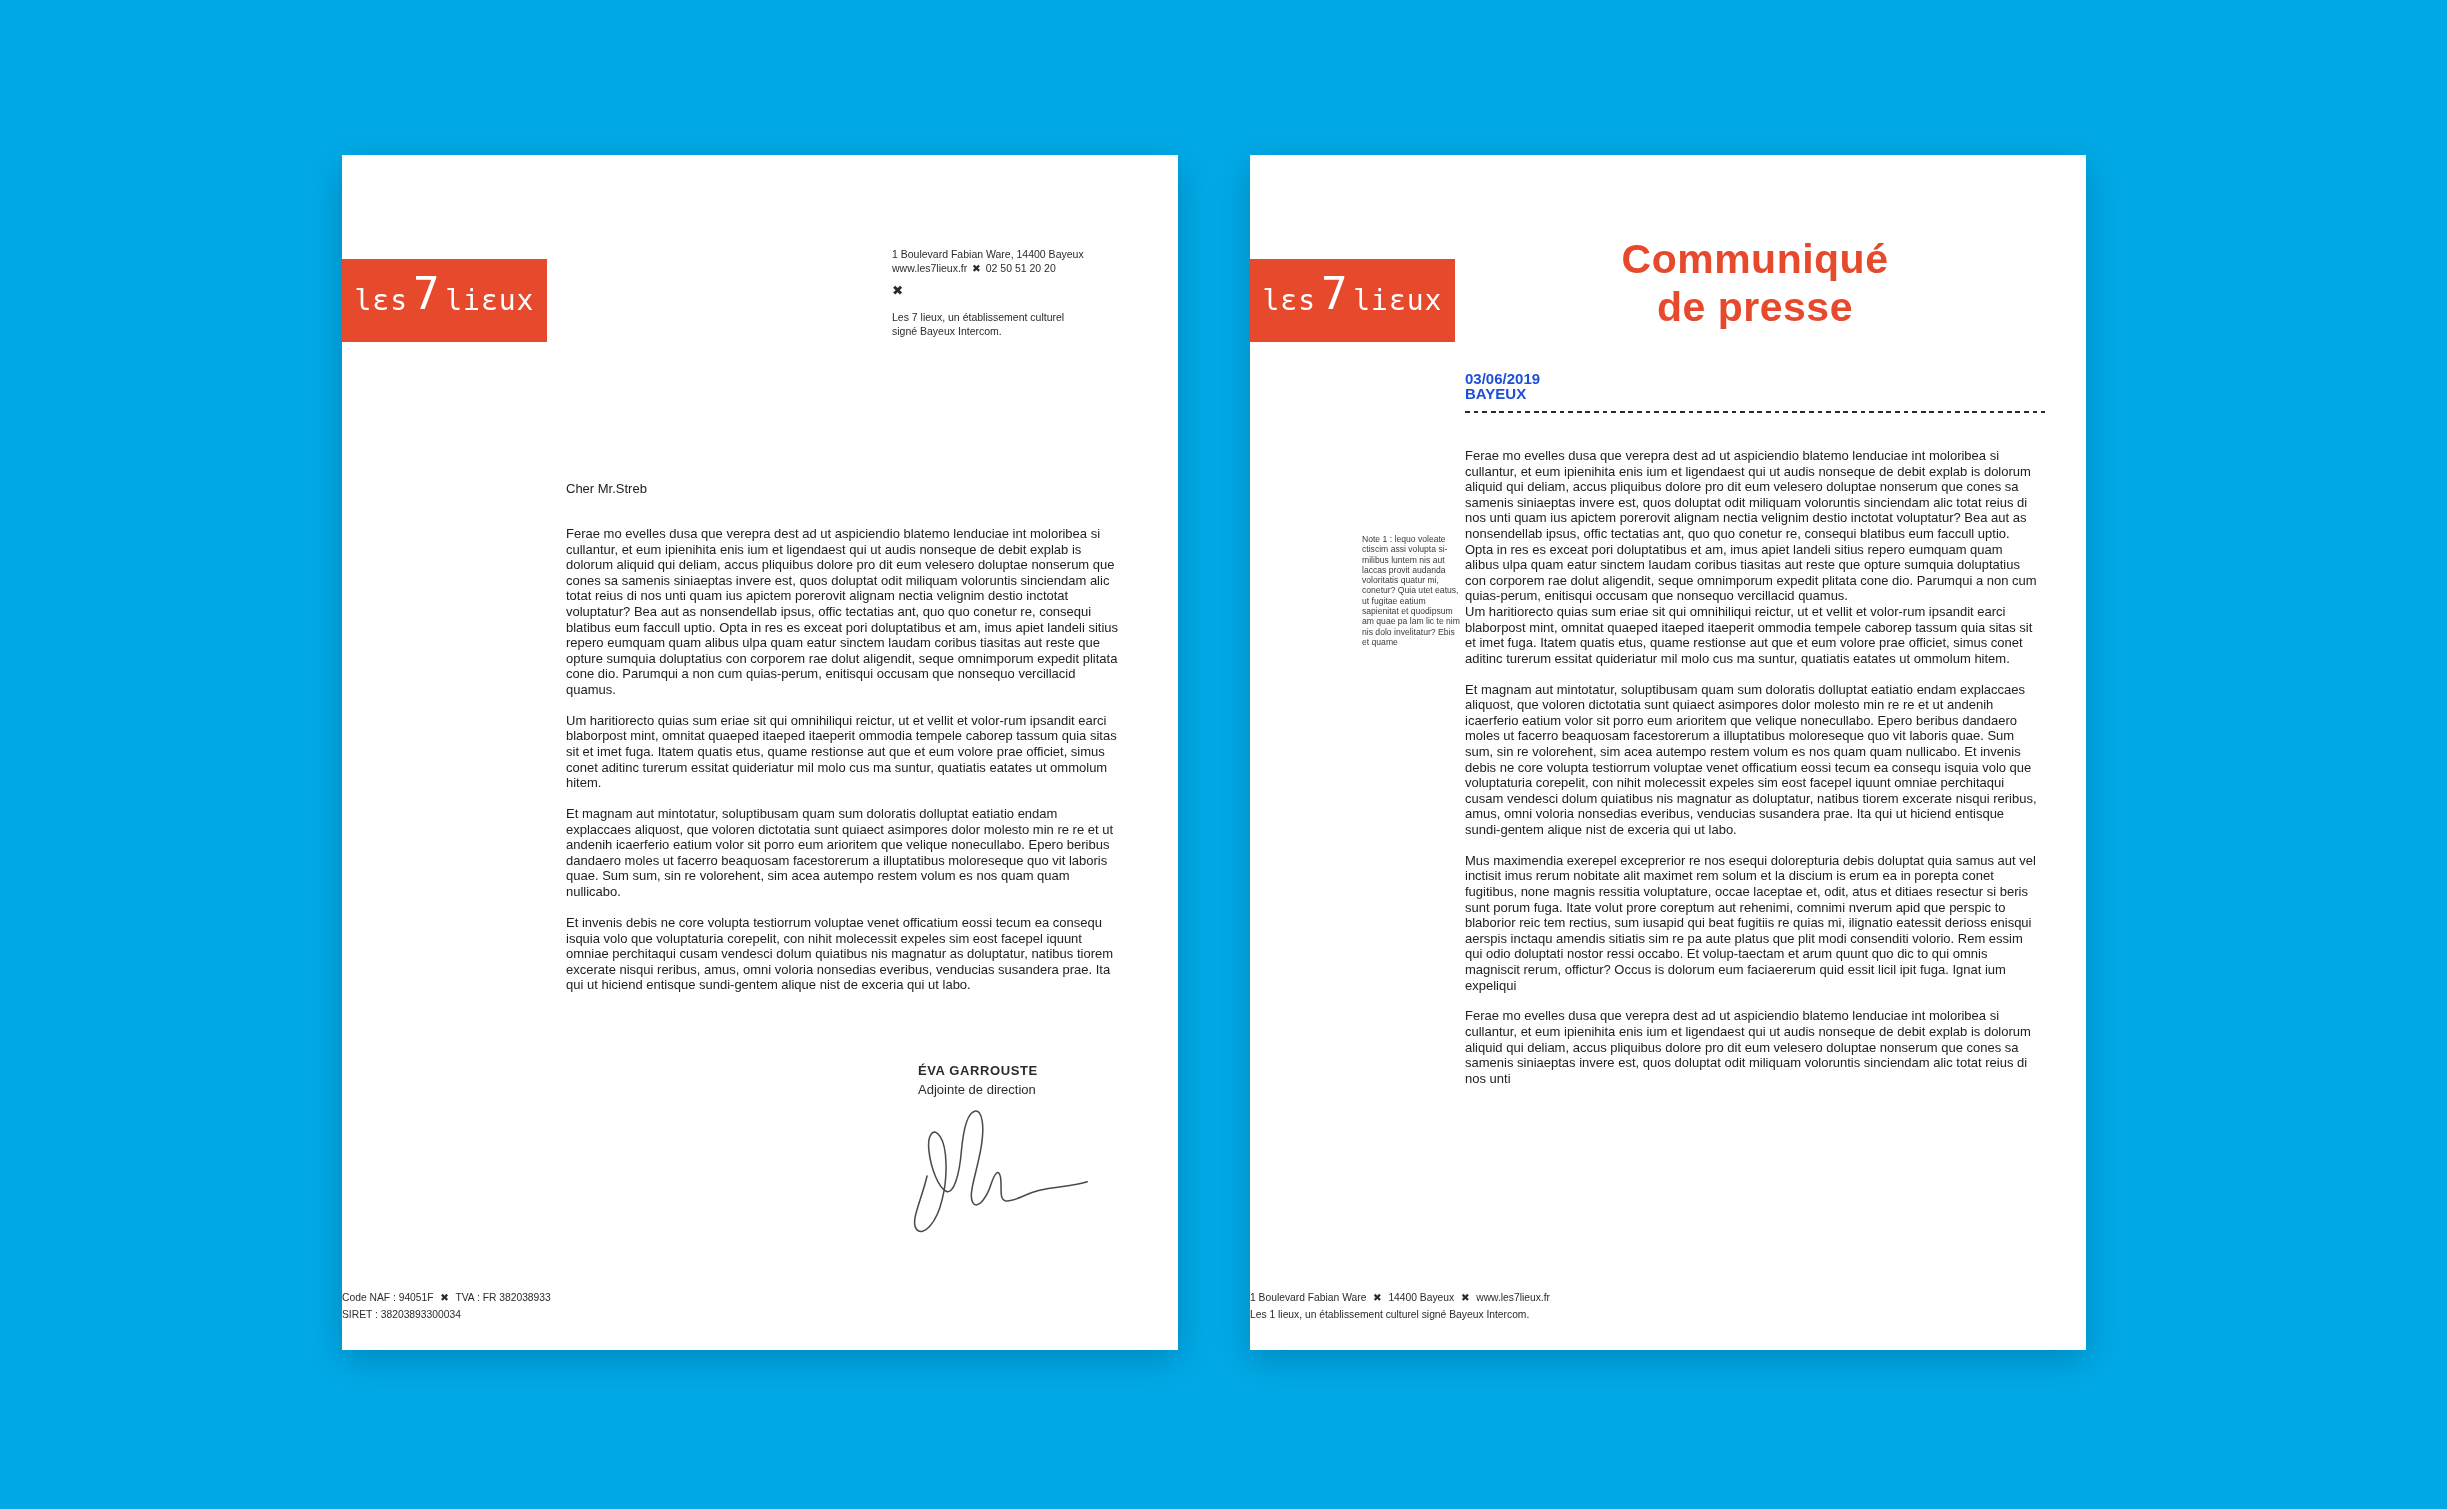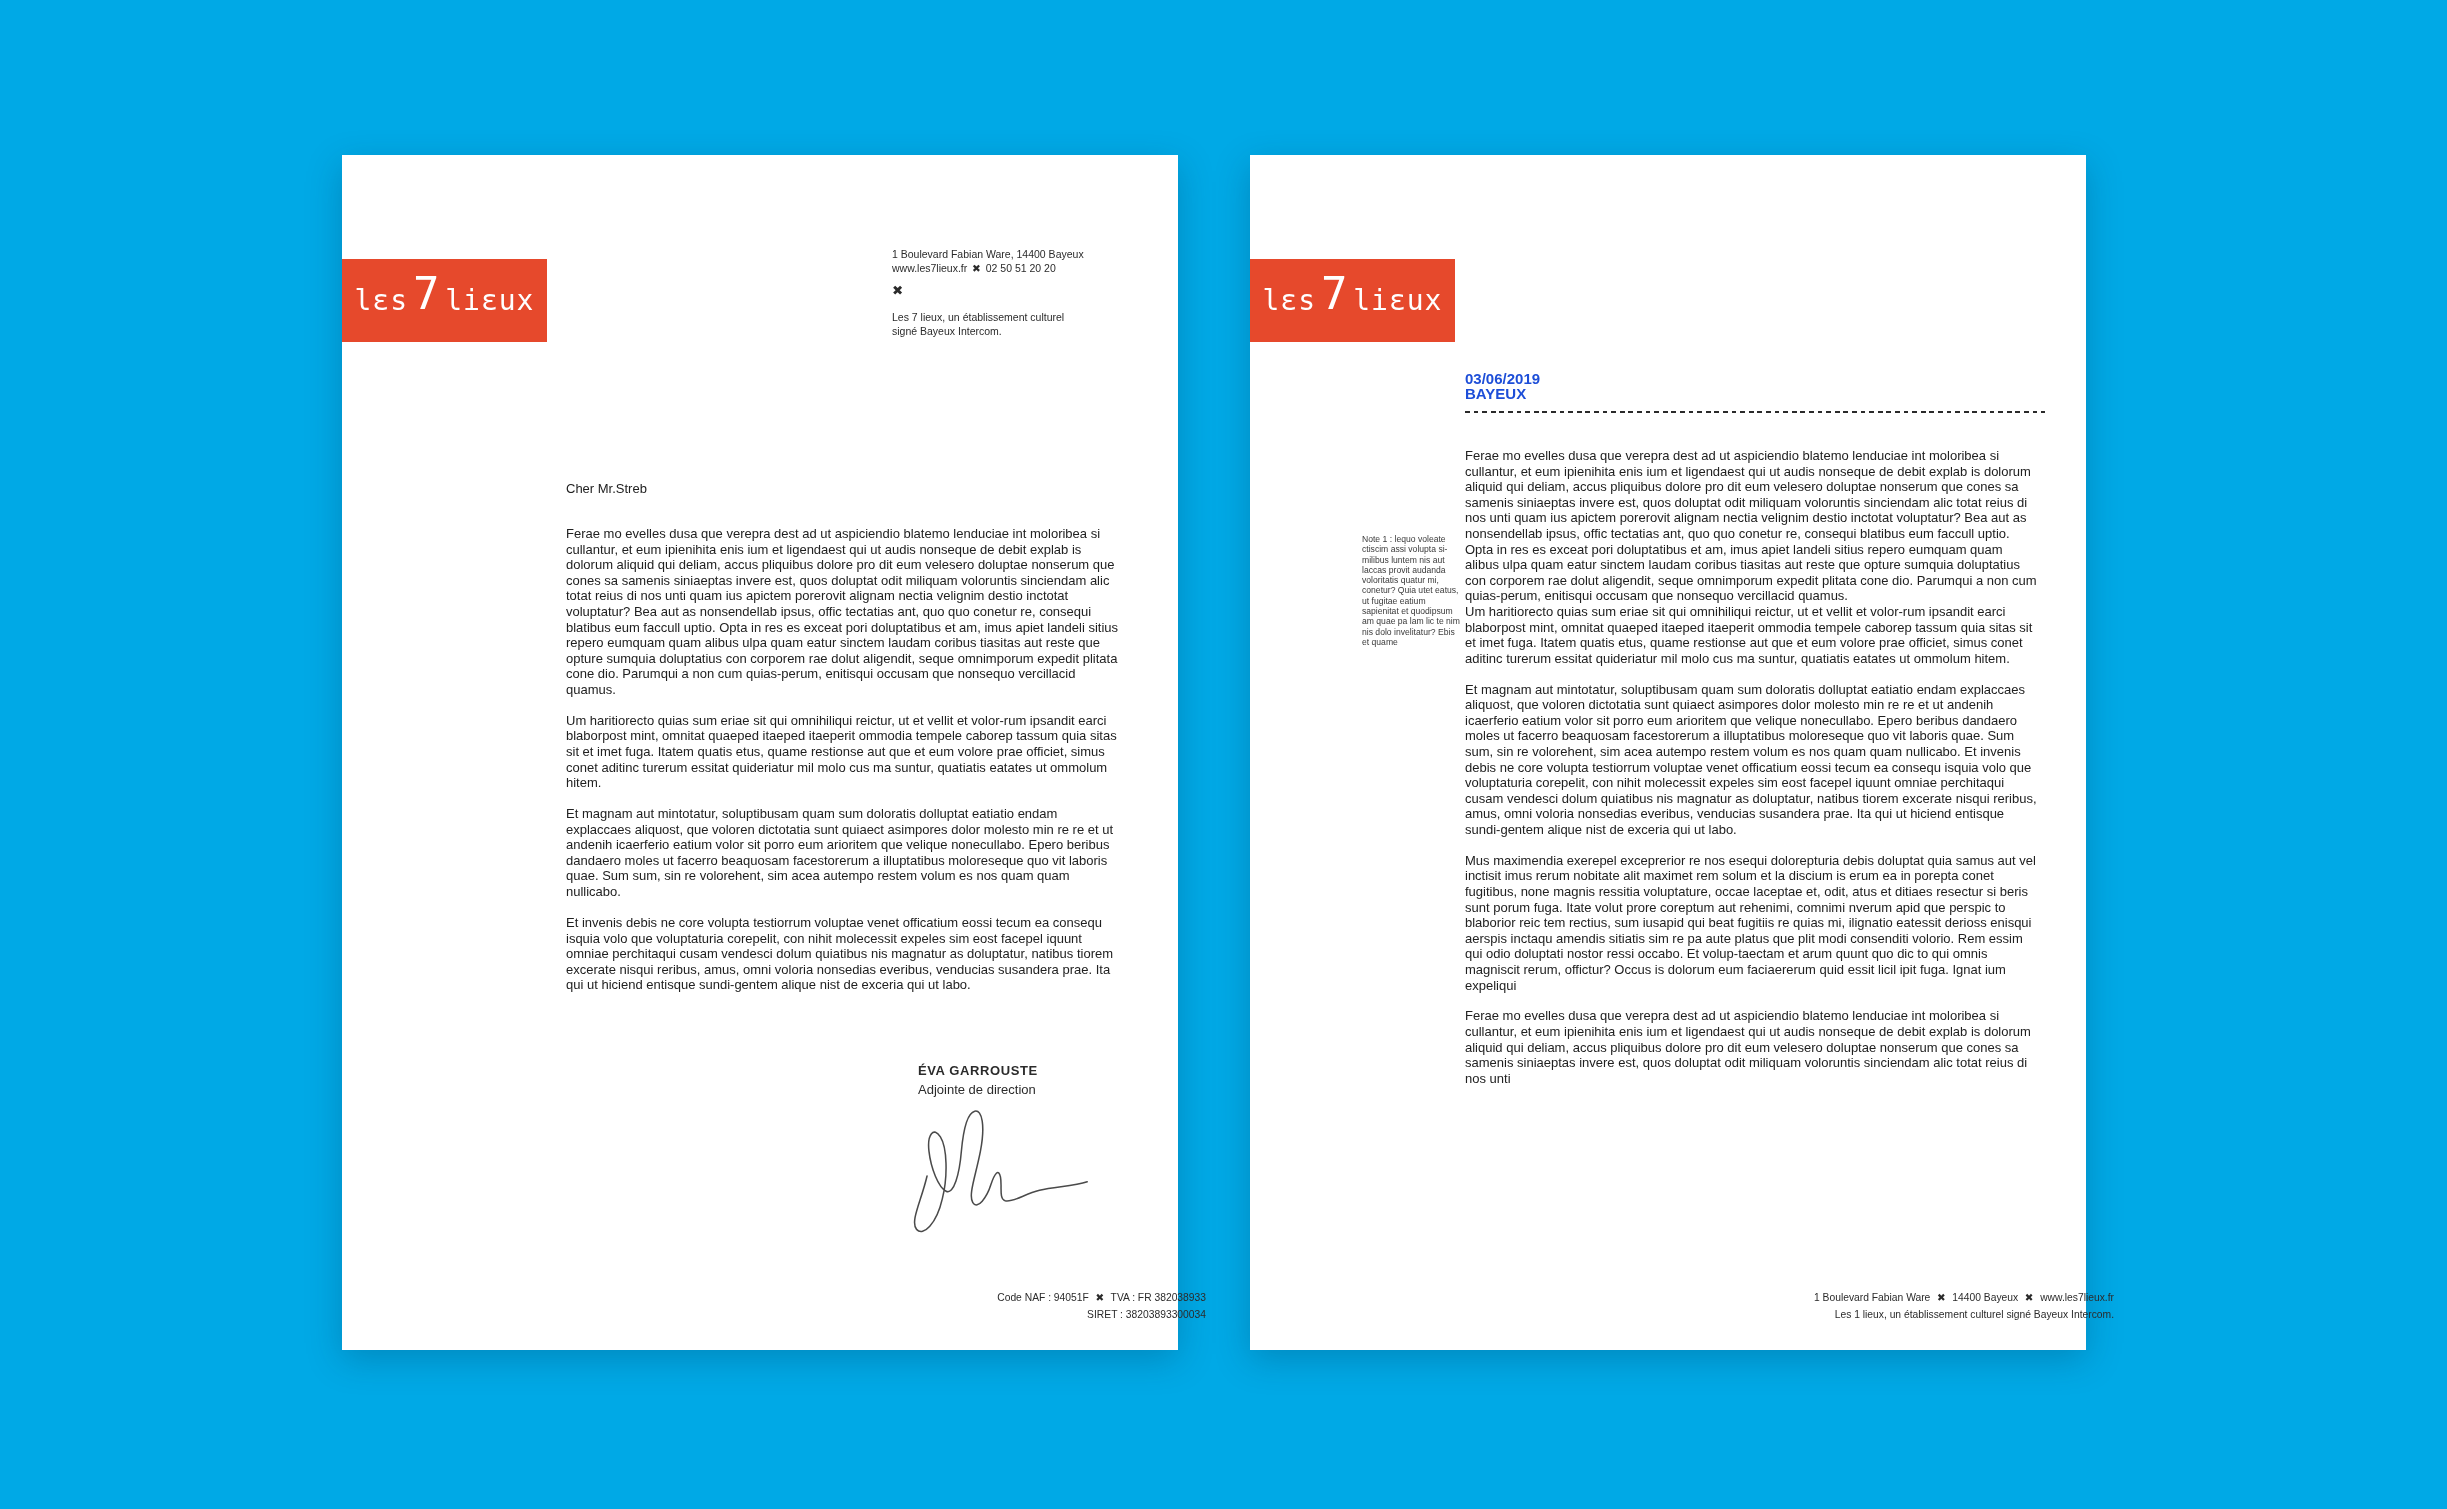--- a/index.html
+++ b/index.html
@@ -58,22 +58,22 @@
     position: absolute; left: 576px; top: 906px;
     font-size: 13px; line-height: 19px;
   }
   .signer-name { font-weight: bold; letter-spacing: 0.6px; color: #2b2b2b; }
   .signer-role { color: #2b2b2b; }
 
   .signature { position: absolute; left: 562px; top: 939px; }
 
   .footer {
     position: absolute; left: 0; top: 1134px; width: 100%;
-    text-align: right;
-    font-size: 10.3px; line-height: 17px; color: #2b2b2b; padding-left: 28px;
+    text-align: left;
+    font-size: 10.3px; line-height: 17px; color: #2b2b2b;
   }
   .footer .x { font-family: "DejaVu Sans", sans-serif; font-weight: bold; padding: 0 3.8px; }
 
   
   .pr-title {
     position: absolute; left: 215px; top: 80px; width: 580px; margin: 0;
     text-align: center;
     color: #e6492c;
     font-size: 41px; line-height: 48px; font-weight: bold;
     letter-spacing: 0.5px;
@@ -159,20 +159,24 @@
   </section>
 
   <section class="page page-right">
 
     <div class="logo">
       <span class="logo-word">lεs</span>
       <span class="logo-seven">7</span>
       <span class="logo-word">liεux</span>
     </div>
 
+    <h1 class="pr-title">
+      <span>Communiqué</span><br>
+      <span>de presse</span>
+    </h1>
 
     <div class="pr-date-block">
       <div>03/06/2019</div>
       <div>BAYEUX</div>
     </div>
 
     <div class="pr-dashes"></div>
 
     <div class="pr-note">Note 1 : lequo voleate ctiscim assi volupta si-milibus luntem nis aut laccas provit audanda voloritatis quatur mi, conetur? Quia utet eatus, ut fugitae eatium sapienitat et quodipsum am quae pa lam lic te nim nis dolo invelitatur? Ebis et quame</div>
 

